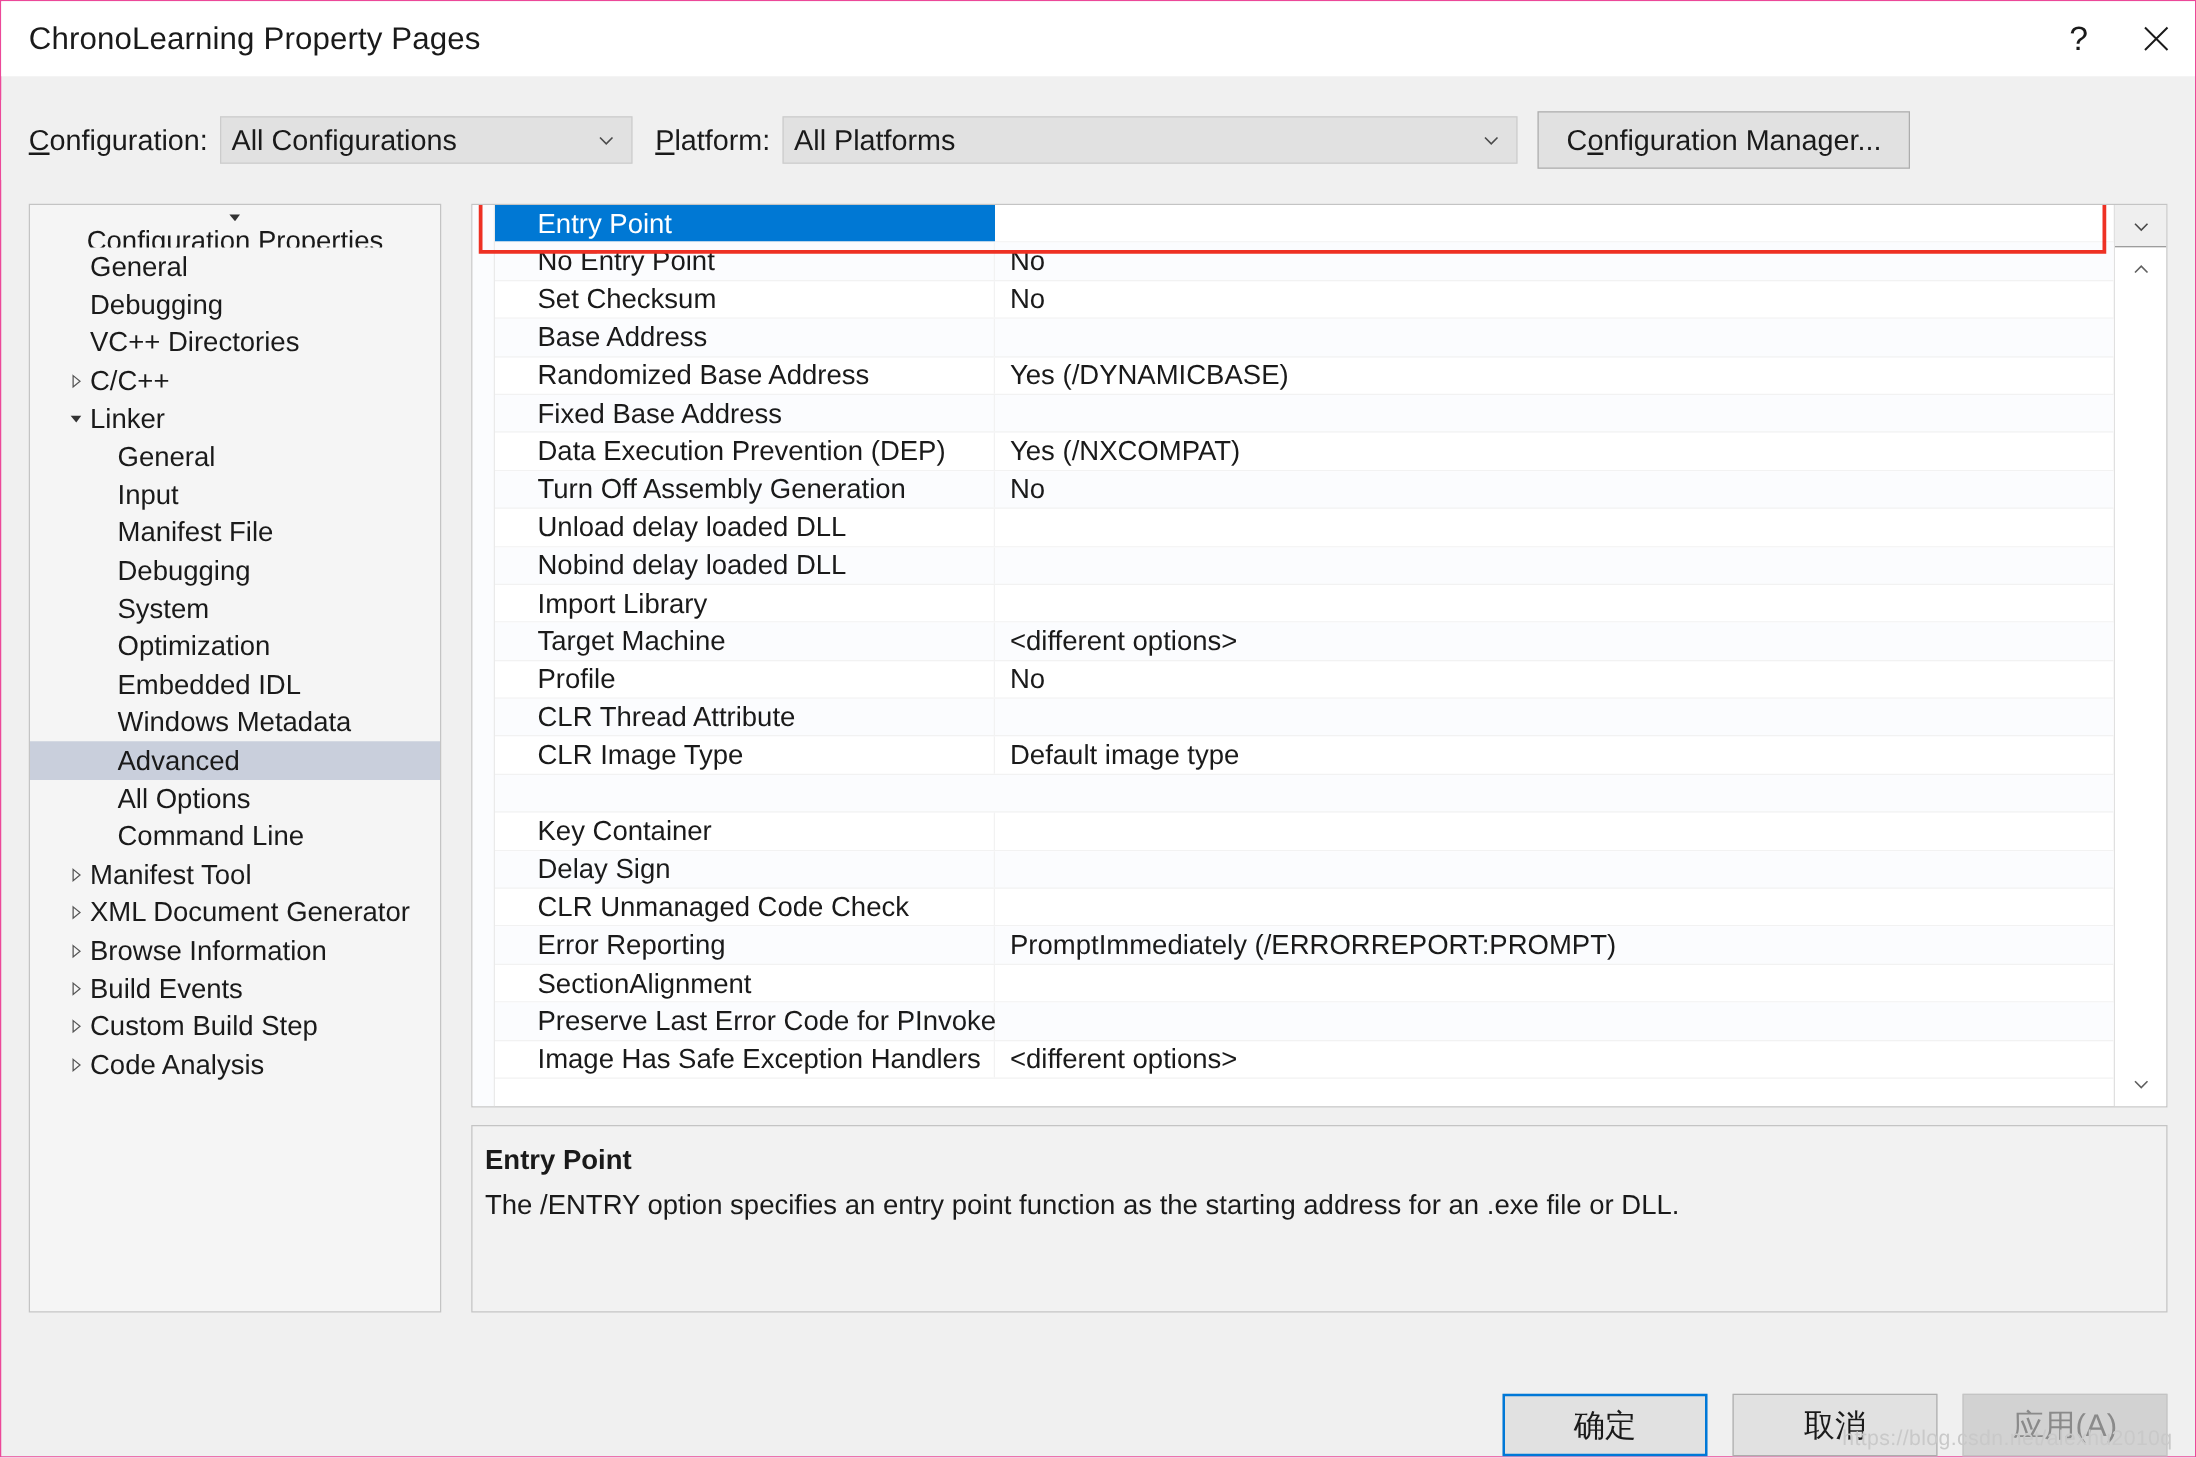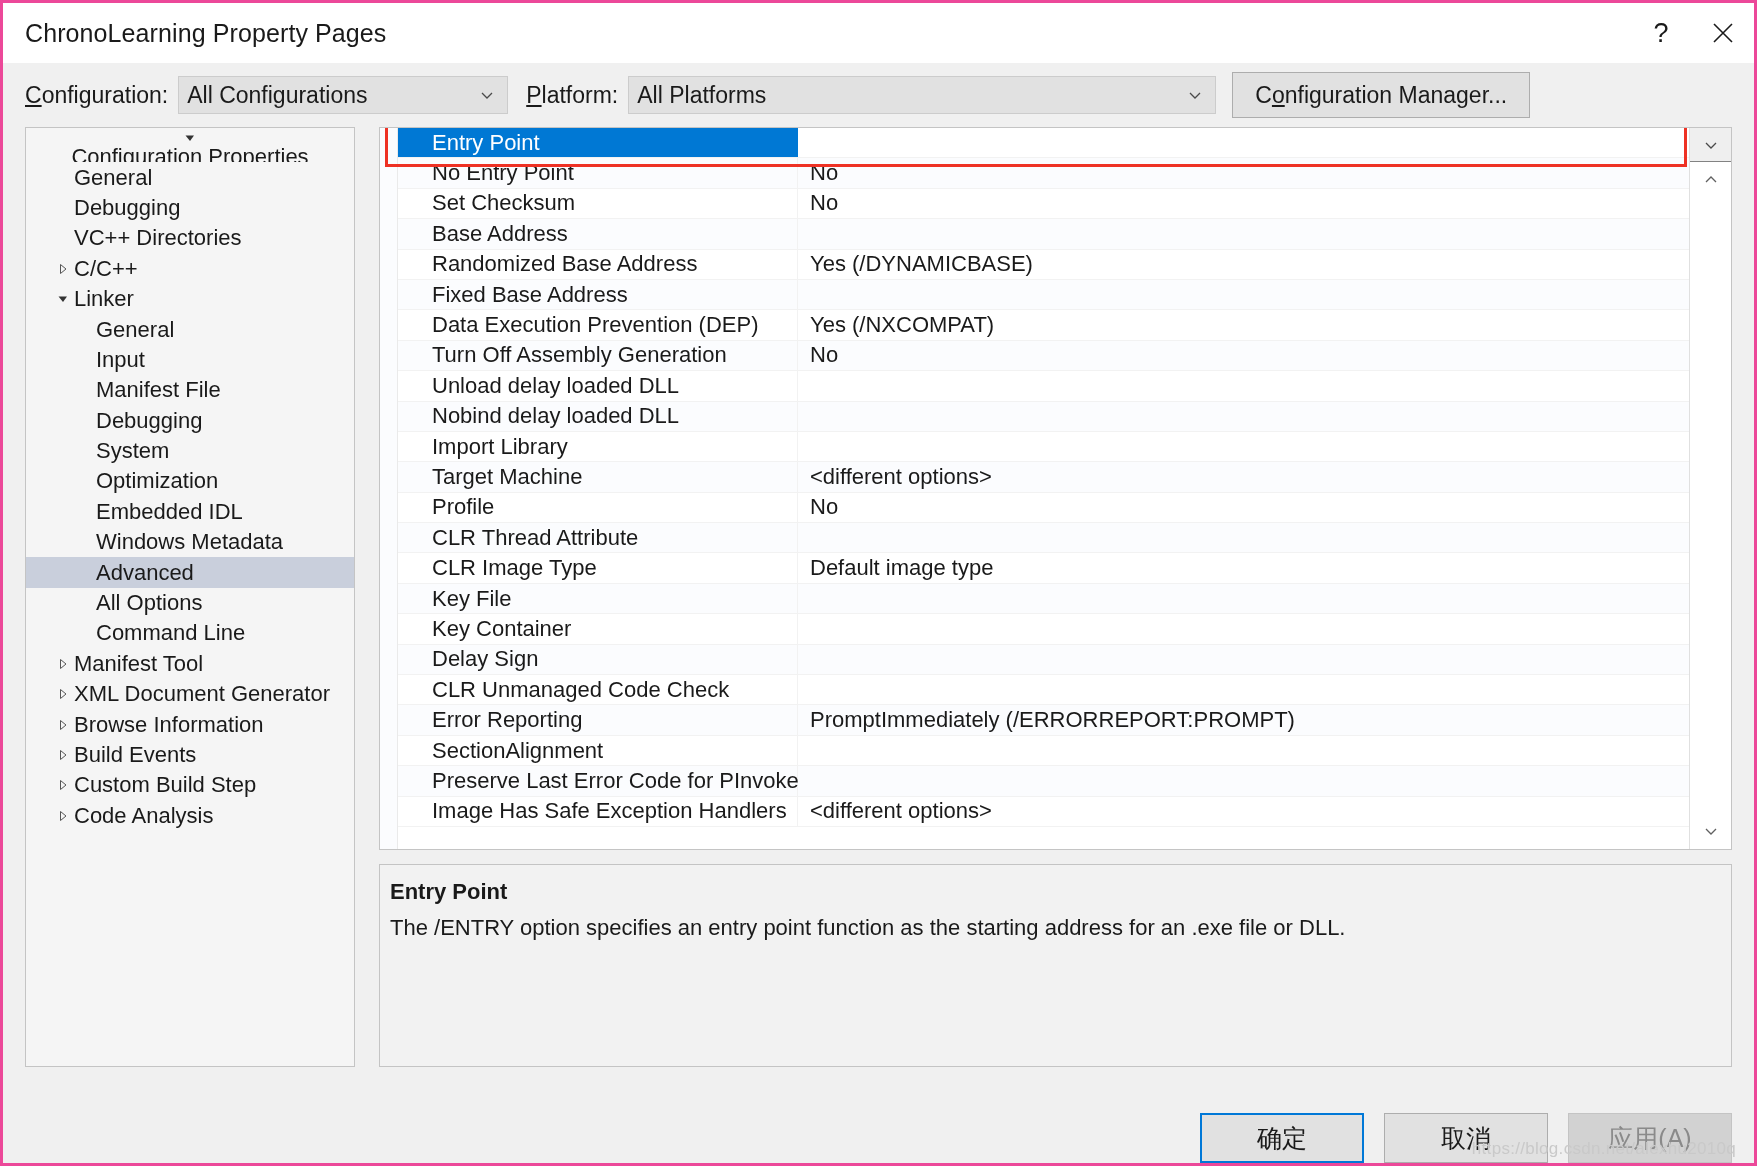--- a/index.html
+++ b/index.html
@@ -9,23 +9,24 @@
     background: #ffffff;
     font-family: "Liberation Sans", "DejaVu Sans", sans-serif;
     overflow: hidden;
   }
 
   #dialog {
     position: relative;
     width: 1757px;
     height: 1166px;
     background: #f0f0f0;
-    border: 3px solid #ec4899;
+    border: 1px solid #ec4899;
     display: flex;
     flex-direction: column;
+    gap: 19px;
   }
 
   
   .titlebar {
     height: 60px;
     background: #ffffff;
     display: flex;
     align-items: center;
     flex: none;
     position: relative;
@@ -562,21 +563,20 @@
             </div>
             <div class="prop-row">
               <div class="prop-name">CLR Thread Attribute</div>
               <div class="prop-val"></div>
             </div>
             <div class="prop-row">
               <div class="prop-name">CLR Image Type</div>
               <div class="prop-val">Default image type</div>
             </div>
             <div class="prop-row">
-              <div class="prop-name">Key File</div>
               <div class="prop-val"></div>
             </div>
             <div class="prop-row">
               <div class="prop-name">Key Container</div>
               <div class="prop-val"></div>
             </div>
             <div class="prop-row">
               <div class="prop-name">Delay Sign</div>
               <div class="prop-val"></div>
             </div>

